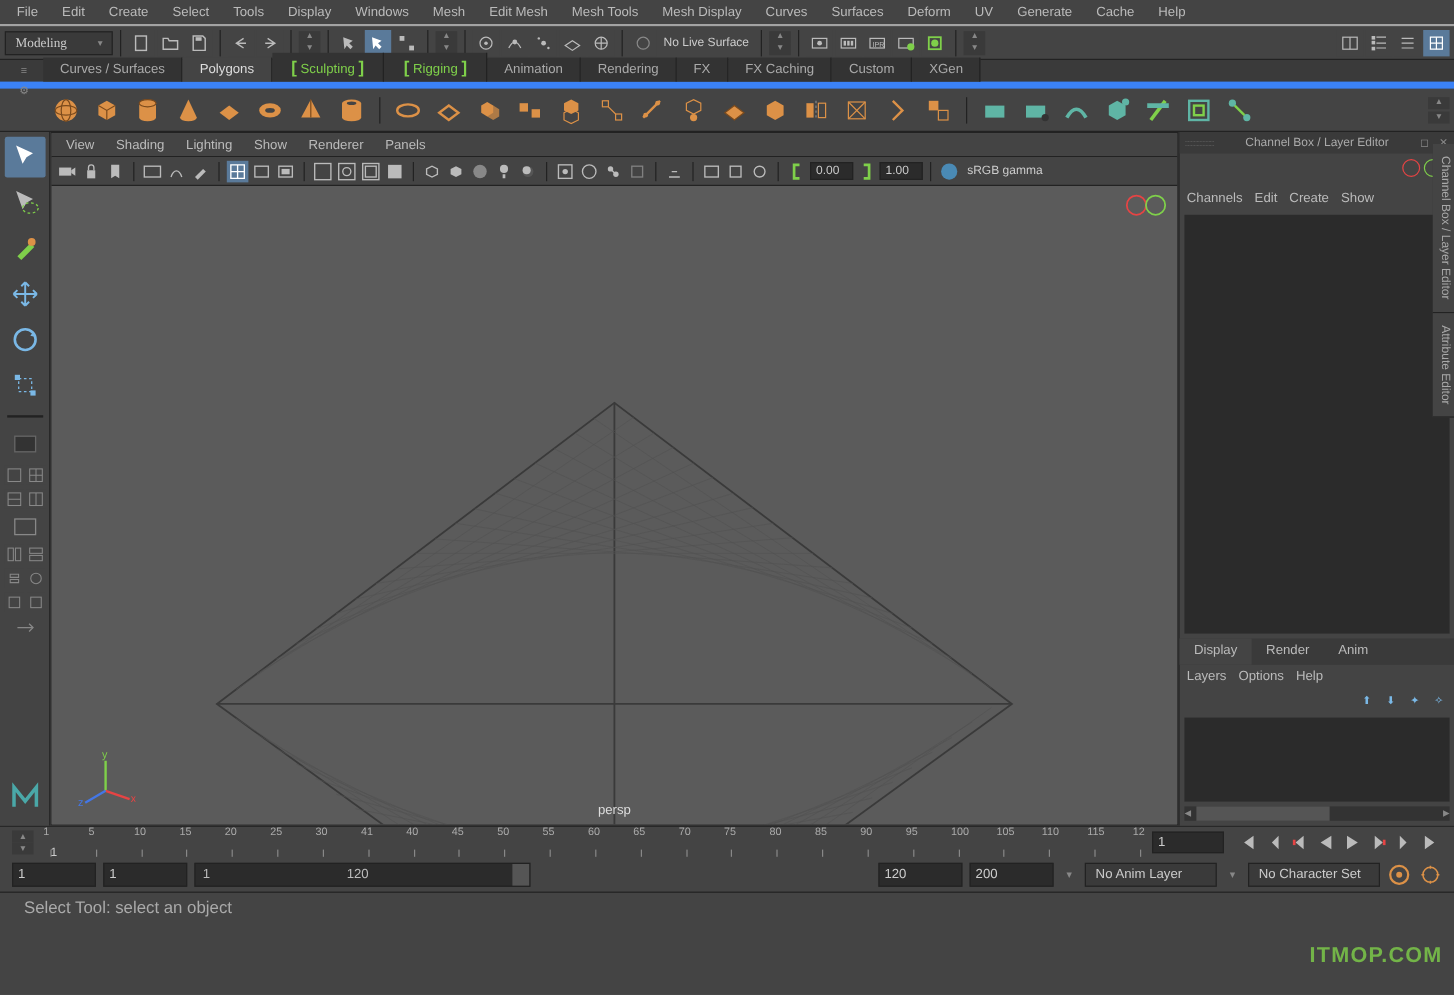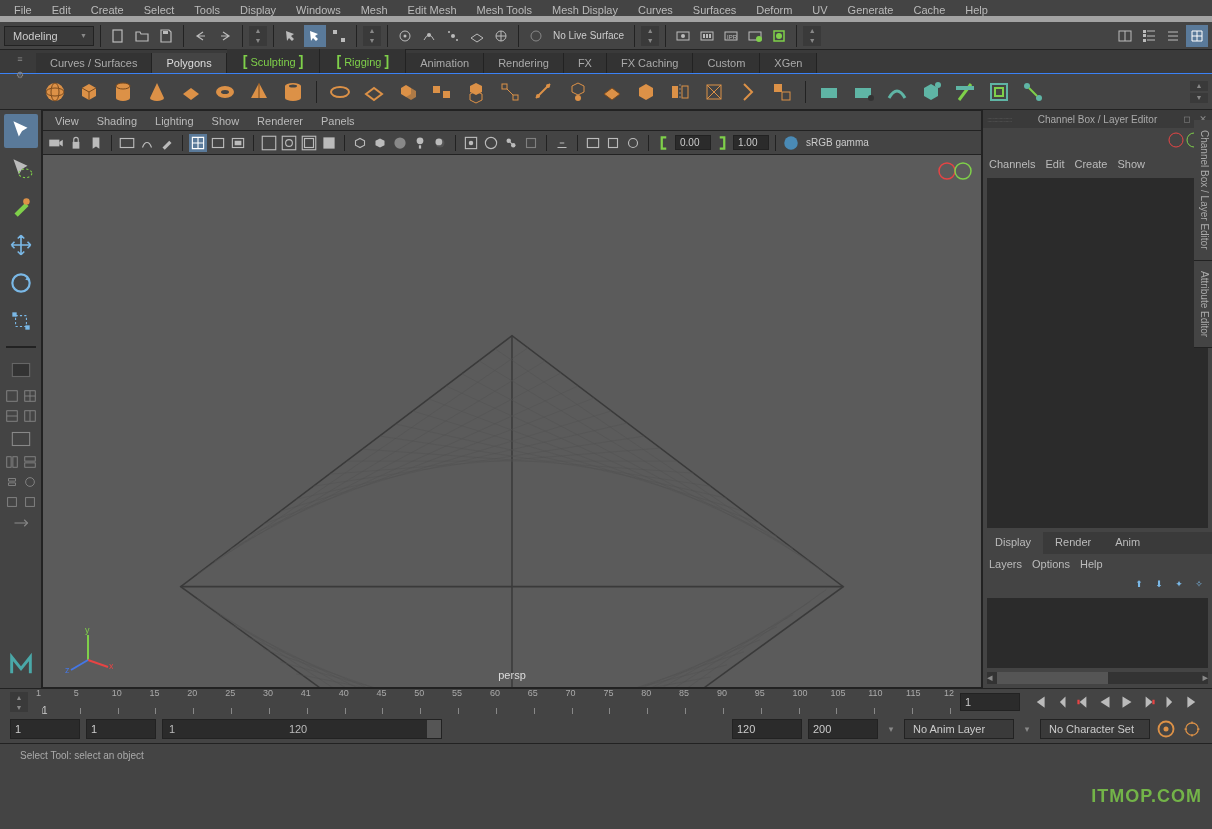--- a/index.html
+++ b/index.html
@@ -1,25 +1,25 @@
 <!DOCTYPE html>
 <html><head>
 <meta charset="utf-8">
 <style>
 * { margin: 0; padding: 0; box-sizing: border-box; font-family: Arial, sans-serif; user-select: none; }
 body { width: 1212px; height: 829px; background: #444444; color: #bbb; font-size: 11px; overflow: hidden; position: relative; }
-.menubar { height: 22px; background: #444; display: flex; padding: 0 4px; border-bottom: 6px solid #a3a3a3; }
+.menubar { height: 22px; background: #444; display: flex; align-items: center; padding: 0 4px; border-bottom: 2px solid #a3a3a3; }
 .menubar .menu-item { padding: 4px 10px; cursor: pointer; }
 .toolbar-row { height: 28px; background: #444; display: flex; align-items: center; border-bottom: 1px solid #222; padding: 0 4px; gap: 2px; }
 .dropdown { background: #3a3a3a; border: 1px solid #222; padding: 3px 30px 3px 8px; color: #ccc; position: relative; font-size: 11px; height: 20px; display: flex; align-items: center; }
 .dropdown::after { content: '▼'; position: absolute; right: 6px; font-size: 7px; color: #888; }
 .vsep { width: 1px; height: 22px; background: #222; margin: 0 4px; }
 .tbtn { width: 22px; height: 22px; background: #444; border: 1px solid transparent; display: flex; align-items: center; justify-content: center; cursor: pointer; }
 .tbtn svg, .shelf-btn svg { width: 16px; height: 16px; }
-.shelf-tabs { height: 24px; background: #3a3a3a; display: flex; align-items: flex-end; border-bottom: 1px solid #3b82f6; padding-left: 36px; }
+.shelf-tabs { height: 24px; background: #3a3a3a; display: flex; align-items: flex-end; border-bottom: 6px solid #3b82f6; padding-left: 36px; }
 .shelf-tab { padding: 4px 14px; background: #333; color: #aaa; cursor: pointer; border-right: 1px solid #222; font-size: 11px; }
 .shelf-tab.active { background: #444; color: #ddd; }
 .shelf-tab.brack { color: #7fd04a; position: relative; padding: 4px 16px; }
 .shelf { height: 36px; background: #444; display: flex; align-items: center; padding: 0 4px; gap: 4px; border-bottom: 1px solid #222; position: relative; }
 .shelf-left { width: 32px; display: flex; flex-direction: column; gap: 2px; align-items: center; }
 .shelf-btn { width: 30px; height: 30px; display: flex; align-items: center; justify-content: center; cursor: pointer; }
 .shelf-btn svg { width: 24px; height: 24px; }
 .main-area { display: flex; height: 578px; }
 .left-toolbox { width: 42px; background: #444; border-right: 1px solid #222; display: flex; flex-direction: column; align-items: center; padding-top: 4px; gap: 4px; }
 .toolbox-btn { width: 34px; height: 34px; display: flex; align-items: center; justify-content: center; cursor: pointer; border-radius: 2px; }
@@ -66,21 +66,21 @@
 .play-btn { width: 18px; height: 18px; display: flex; align-items: center; justify-content: center; cursor: pointer; }
 .range-row { height: 28px; display: flex; align-items: center; padding: 0 10px; gap: 6px; }
 .range-input { width: 70px; height: 20px; background: #2b2b2b; border: 1px solid #222; color: #ccc; padding: 0 4px; font-size: 11px; }
 .range-slider { flex: 1; max-width: 330px; height: 20px; background: #2b2b2b; border: 1px solid #222; position: relative; display: flex; align-items: center; }
 .range-slider .handle { width: 14px; height: 18px; background: #555; }
 .range-slider .handle.right { margin-left: auto; }
 .cmd-row { height: 28px; display: flex; align-items: center; padding: 0 10px; gap: 6px; border-top: 1px solid #222; }
 .cmd-label { padding: 4px 10px; background: #3a3a3a; }
 .cmd-input { flex: 0 0 270px; height: 20px; background: #2b2b2b; border: 1px solid #222; }
 .cmd-output { flex: 1; height: 20px; background: #3a3a3a; border: 1px solid #222; display: flex; align-items: center; padding: 0 6px; color: #ccc; }
-.status-bar { height: 24px; display: flex; align-items: center; padding: 0 20px; border-top: 1px solid #222; font-size: 10px; color: #aaa; }
+.status-bar { height: 24px; display: flex; align-items: center; padding: 0 20px; border-top: 1px solid #222; font-size: 14px; color: #aaa; }
 .watermark { position: absolute; bottom: 22px; right: 10px; color: #7fd04a; font-size: 18px; font-weight: bold; letter-spacing: 1px; opacity: 0.8; }
 .anim-dropdown { background: #3a3a3a; border: 1px solid #222; padding: 3px 8px; color: #ccc; font-size: 11px; min-width: 110px; height: 20px; display: flex; align-items: center; }
 .gear-right { margin-left: auto; display: flex; gap: 2px; }
 .halftab { width: 18px; height: 10px; display: flex; align-items: center; justify-content: center; background: #3a3a3a; font-size: 7px; color: #888; cursor: pointer; }
 .shelf-tab .br { color: #7fd04a; font-weight: bold; font-size: 14px; }
 .orange { fill: #dc9147; }
 .input-box { background: #2b2b2b; border: 1px solid #222; color: #ccc; padding: 1px 4px; font-size: 10px; width: 36px; }
 .nav-gizmo { position: absolute; top: 4px; right: 6px; }
 </style>
 </head>
@@ -101,21 +101,21 @@
   <span class="menu-item">Curves</span>
   <span class="menu-item">Surfaces</span>
   <span class="menu-item">Deform</span>
   <span class="menu-item">UV</span>
   <span class="menu-item">Generate</span>
   <span class="menu-item">Cache</span>
   <span class="menu-item">Help</span>
 </div>
 
 <div class="toolbar-row">
-  <div class="dropdown" style="width:90px;">Modeling</div>
+  <div class="dropdown" style="width:90px;font-family:Liberation Serif, serif;">Modeling</div>
   <div class="vsep"></div>
   <div class="tbtn">
       <svg viewBox="0 0 16 16">
         <rect x="3" y="2" width="9" height="12" fill="none" stroke="#bbb" stroke-width="1.2"></rect>
       </svg>
     </div>
   <div class="tbtn">
       <svg viewBox="0 0 16 16">
         <path d="M2 4h4l1 2h7v7H2z" fill="none" stroke="#bbb" stroke-width="1.2"></path>
       </svg>

